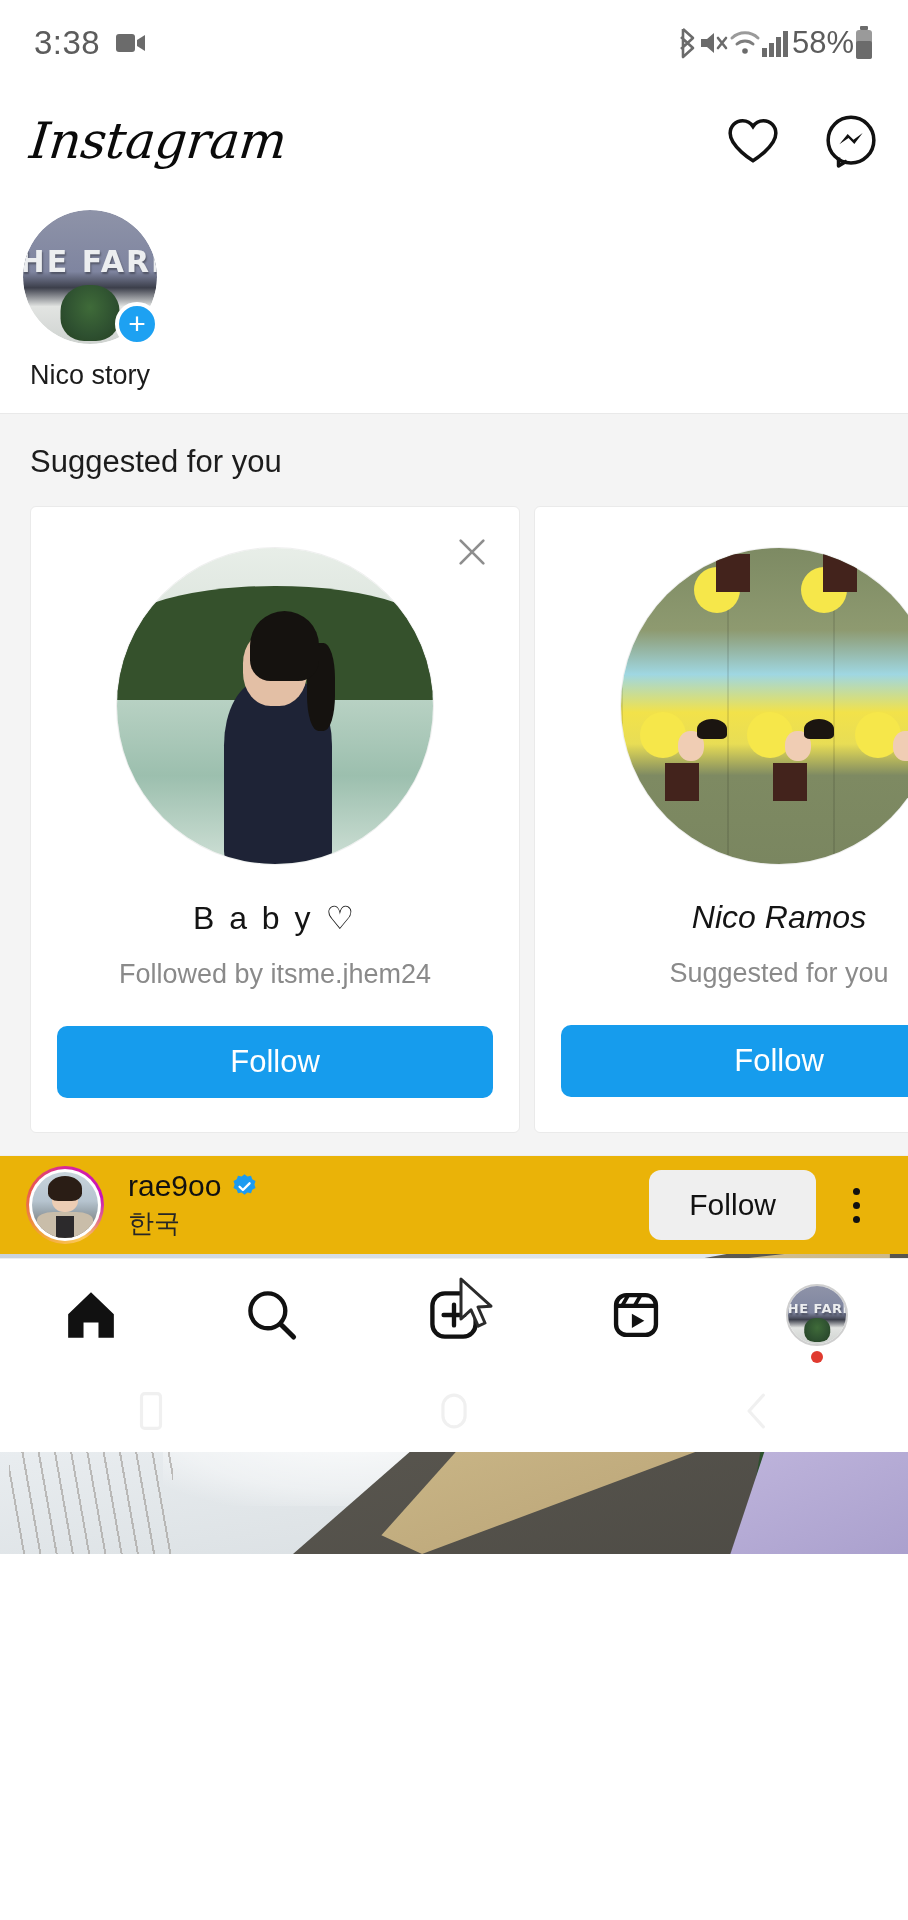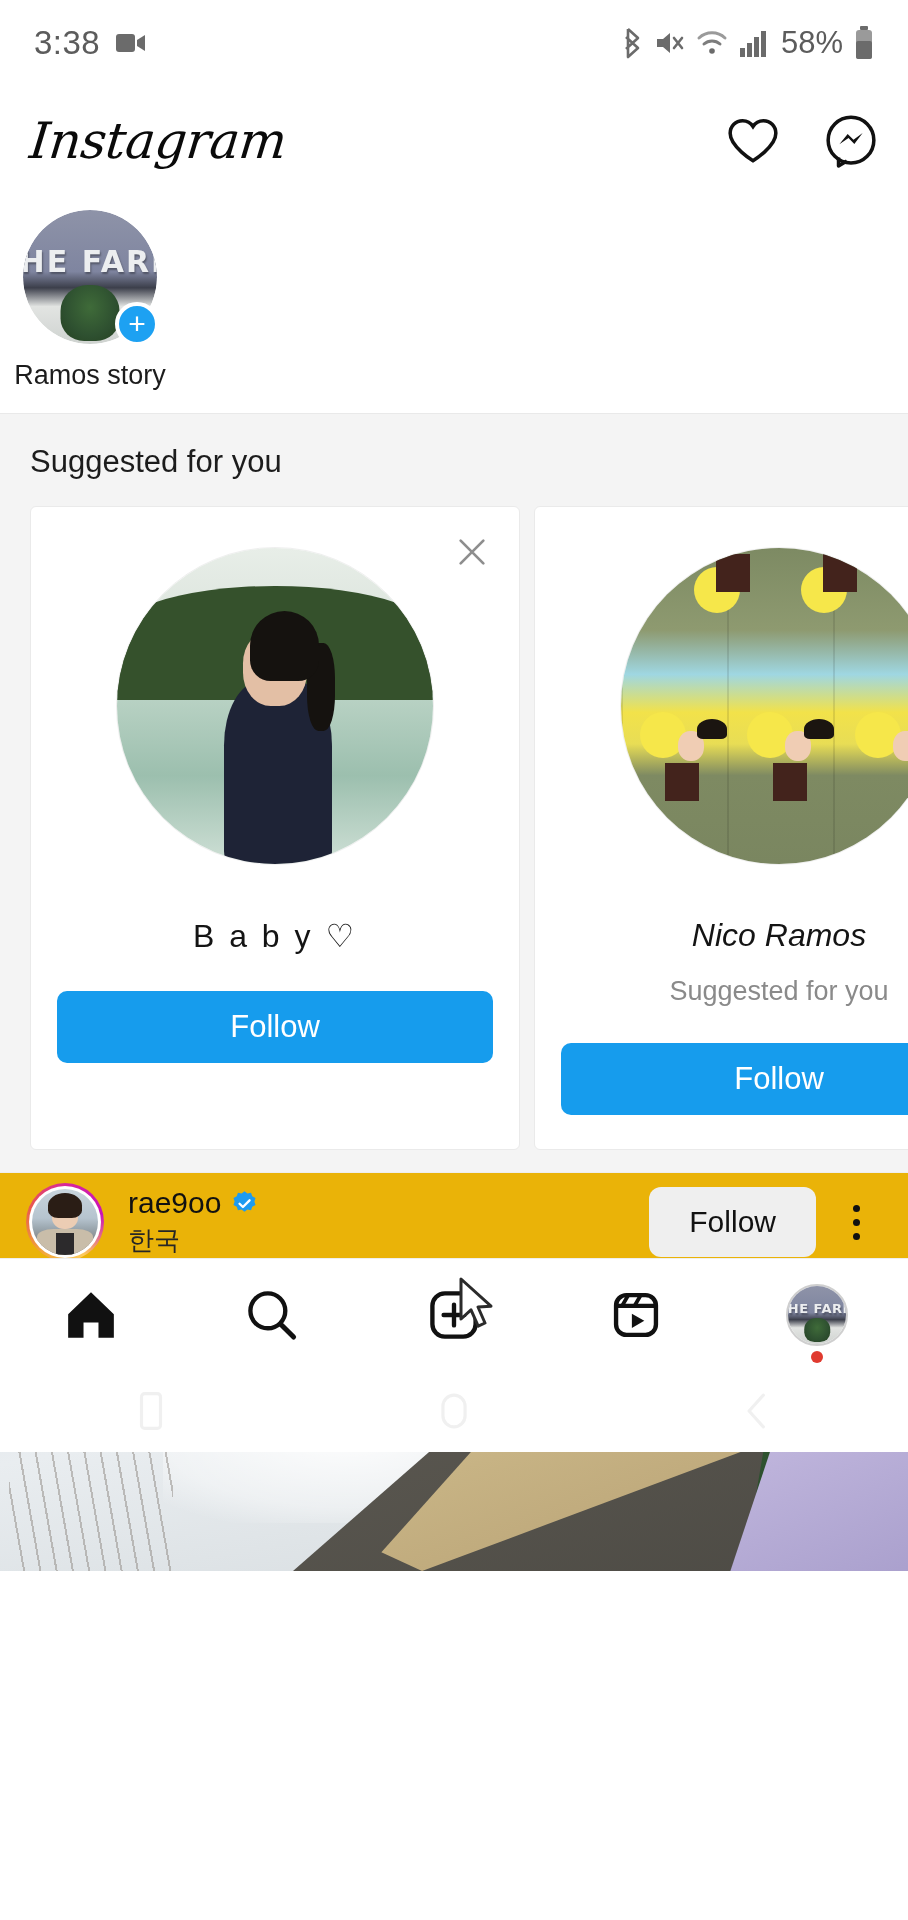--- a/index.html
+++ b/index.html
@@ -11,21 +11,21 @@
   }
   .phone { position: relative; width: 908px; height: 1452px; background: #fff; }
 
   
   .statusbar {
     height: 86px; display: flex; align-items: center;
     padding: 0 34px; color: #6b6b6b;
   }
   .sb-left { display: flex; align-items: center; gap: 16px; }
   .sb-time { font-size: 33px; letter-spacing: .5px; color: #5c5c5c; }
-  .sb-right { margin-left: auto; display: flex; align-items: center; gap: 11px; }
+  .sb-right { margin-left: auto; display: flex; align-items: center; }
   .sb-batt-text { font-size: 31px; color: #5c5c5c; margin-left: 3px; }
   .ico { display: block; }
 
   
   .appbar {
     height: 110px; display: flex; align-items: center;
     padding: 0 30px; background: #fff;
   }
   .logo {
     font-family: "DejaVu Serif", serif;
@@ -78,21 +78,21 @@
   }
   .card-close {
     position: absolute; top: 22px; right: 24px; width: 46px; height: 46px;
     display: flex; align-items: center; justify-content: center;
   }
   .card-av {
     width: 318px; height: 318px; border-radius: 50%; overflow: hidden;
     border: 1px solid #efefef; margin-top: 18px; position: relative;
   }
   .card-name {
-    margin-top: 52px; font-size: 32px; color: #141414; letter-spacing: 3px;
+    margin-top: 34px; font-size: 32px; color: #141414; letter-spacing: 3px;
     white-space: nowrap;
   }
   .card-name.normal { letter-spacing: 0; font-style: italic; }
   .card-sub { margin-top: 22px; font-size: 27px; color: #8a8a8a; white-space: nowrap; }
   .follow-btn {
     margin-top: 36px; width: 100%; height: 72px; border-radius: 10px;
     background: #169ced; color: #fff; font-size: 31px;
     display: flex; align-items: center; justify-content: center; border: none;
     font-family: "Liberation Sans", sans-serif;
   }
@@ -287,21 +287,21 @@
           <div class="avatar-img">
             <div class="art">
               <div class="farm-bg"></div>
               <div class="farm-txt">THE FARM</div>
               <div class="farm-plant"></div>
             </div>
           </div>
         </div>
         <div class="plus-badge">+</div>
       </div>
-      <div class="story-label">Ramos story</div>
+      <div class="story-label">Nico story</div>
     </div>
 
 
   </div>
 
   <div class="suggest-wrap">
     <div class="suggest-title">Suggested for you</div>
 
     <div class="cards">
 
@@ -315,20 +315,21 @@
           <div class="art">
             <div class="lake-bg"></div>
             <div class="lake-hill"></div>
             <div class="lake-body"></div>
             <div class="lake-tail"></div>
             <div class="lake-skin"></div>
             <div class="lake-hair"></div>
           </div>
         </div>
         <div class="card-name">B a b y ♡</div>
+        <div class="card-sub">Followed by itsme.jhem24</div>
         <button class="follow-btn">Follow</button>
       </div>
 
       <div class="card">
         <div class="card-av">
           <div class="art">
             <div class="tile-bg"></div>
             <div class="tile-yel" style="left:6%; top:52%;"></div>
             <div class="tile-yel" style="left:40%; top:52%;"></div>
             <div class="tile-yel" style="left:74%; top:52%;"></div>

